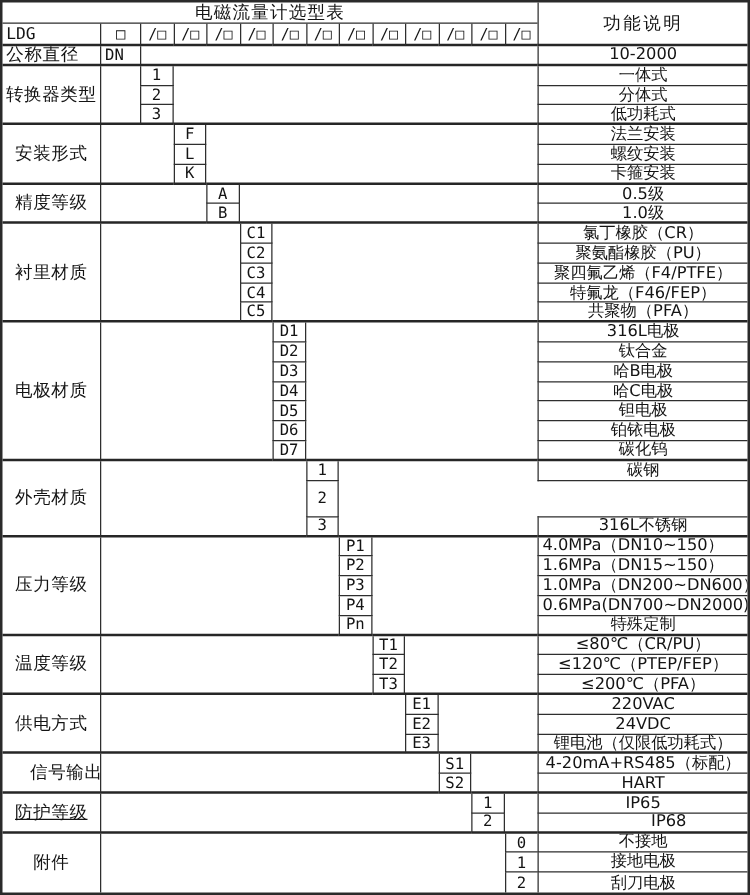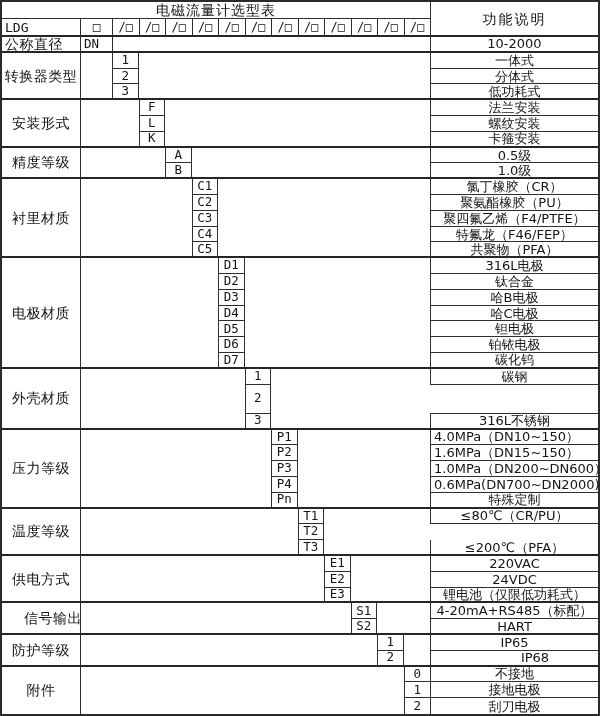--- a/index.html
+++ b/index.html
@@ -126,38 +126,39 @@
       <div class="cell desc bl leftpad bb" style="grid-area: 29 / 15 / 30 / 16;">1.0MPa（DN200~DN600）</div>
       <div class="cell desc bl leftpad bb" style="grid-area: 30 / 15 / 31 / 16;">0.6MPa(DN700~DN2000)</div>
       <div class="cell desc bl bbg" style="grid-area: 31 / 15 / 32 / 16;">特殊定制</div>
       <div class="cell cat bbg" style="grid-area: 32 / 1 / 35 / 2;">温度等级</div>
       <div class="cell bl bbg" style="grid-area: 32 / 2 / 35 / 10;"></div>
       <div class="cell code bl br bb" style="grid-area: 32 / 10 / 33 / 11;">T1</div>
       <div class="cell code bl br bb" style="grid-area: 33 / 10 / 34 / 11;">T2</div>
       <div class="cell code bl br bbg" style="grid-area: 34 / 10 / 35 / 11;">T3</div>
       <div class="cell  bbg" style="grid-area: 32 / 11 / 35 / 15;"></div>
       <div class="cell desc bl bb" style="grid-area: 32 / 15 / 33 / 16;">≤80℃（CR/PU）</div>
+      <div class="cell desc bl bb" style="grid-area: 33 / 15 / 34 / 16;">≤120℃（PTEP/FEP）</div>
       <div class="cell desc bl bbg" style="grid-area: 34 / 15 / 35 / 16;">≤200℃（PFA）</div>
       <div class="cell cat bbg" style="grid-area: 35 / 1 / 38 / 2;">供电方式</div>
       <div class="cell bl bbg" style="grid-area: 35 / 2 / 38 / 11;"></div>
       <div class="cell code bl br bb" style="grid-area: 35 / 11 / 36 / 12;">E1</div>
       <div class="cell code bl br bb" style="grid-area: 36 / 11 / 37 / 12;">E2</div>
       <div class="cell code bl br bbg" style="grid-area: 37 / 11 / 38 / 12;">E3</div>
       <div class="cell  bbg" style="grid-area: 35 / 12 / 38 / 15;"></div>
       <div class="cell desc bl bb" style="grid-area: 35 / 15 / 36 / 16;">220VAC</div>
       <div class="cell desc bl bb" style="grid-area: 36 / 15 / 37 / 16;">24VDC</div>
       <div class="cell desc bl bbg" style="grid-area: 37 / 15 / 38 / 16;">锂电池（仅限低功耗式）</div>
       <div class="cell cat bbg" style="grid-area: 38 / 1 / 40 / 2; padding-left: 24px;">信号输出</div>
       <div class="cell bl bbg" style="grid-area: 38 / 2 / 40 / 12;"></div>
       <div class="cell code bl br bb" style="grid-area: 38 / 12 / 39 / 13;">S1</div>
       <div class="cell code bl br bbg" style="grid-area: 39 / 12 / 40 / 13;">S2</div>
       <div class="cell  bbg" style="grid-area: 38 / 13 / 40 / 15;"></div>
       <div class="cell desc bl bb" style="grid-area: 38 / 15 / 39 / 16;">4-20mA+RS485（标配）</div>
       <div class="cell desc bl bbg" style="grid-area: 39 / 15 / 40 / 16;">HART</div>
-      <div class="cell cat bbg" style="grid-area: 40 / 1 / 42 / 2;">防护等级</div>
+      <div class="cell cat bbg" style="grid-area: 40 / 1 / 42 / 2; text-decoration: underline;">防护等级</div>
       <div class="cell bl bbg" style="grid-area: 40 / 2 / 42 / 13;"></div>
       <div class="cell code bl br bb" style="grid-area: 40 / 13 / 41 / 14;">1</div>
       <div class="cell code bl br bbg" style="grid-area: 41 / 13 / 42 / 14;">2</div>
       <div class="cell  bbg" style="grid-area: 40 / 14 / 42 / 15;"></div>
       <div class="cell desc bl bb" style="grid-area: 40 / 15 / 41 / 16;">IP65</div>
       <div class="cell desc bl bbg" style="grid-area: 41 / 15 / 42 / 16; padding-left: 41px;">IP68</div>
       <div class="cell cat" style="grid-area: 42 / 1 / 45 / 2;">附件</div>
       <div class="cell bl" style="grid-area: 42 / 2 / 45 / 14;"></div>
       <div class="cell code bl bb" style="grid-area: 42 / 14 / 43 / 15;">0</div>
       <div class="cell code bl bb" style="grid-area: 43 / 14 / 44 / 15;">1</div>

